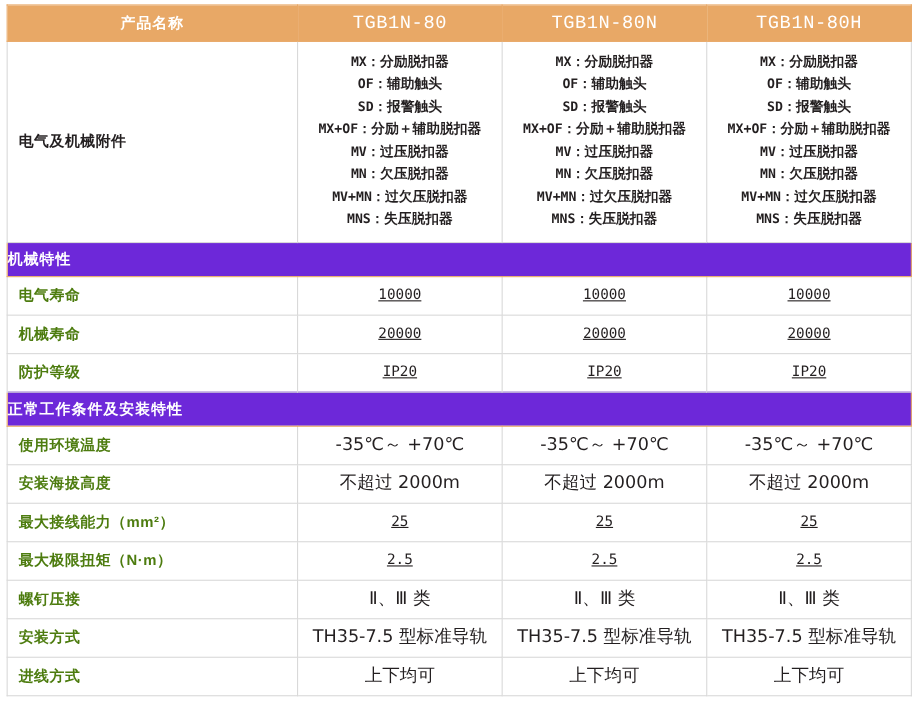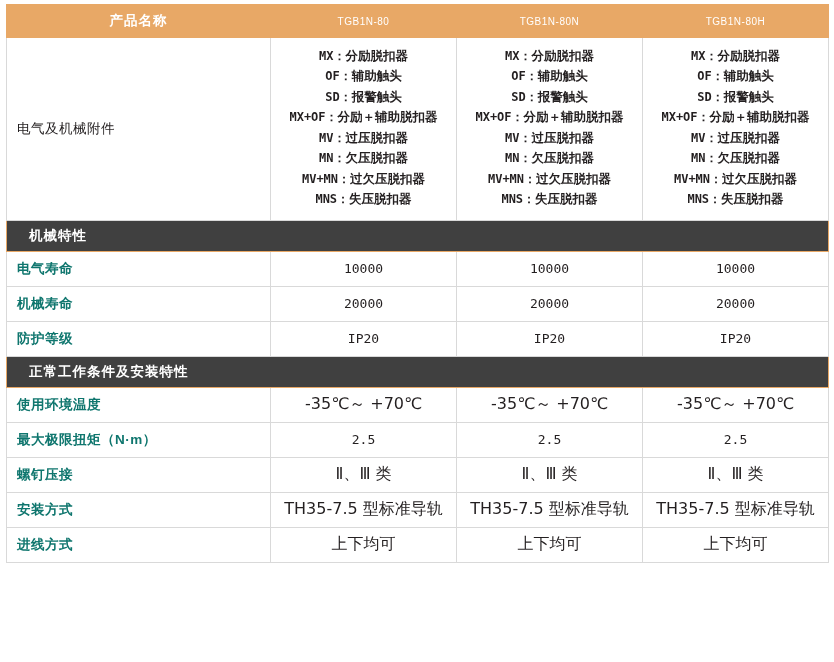--- a/index.html
+++ b/index.html
@@ -37,74 +37,75 @@
   tr.header-row td {
     background: #e8a866;
     color: #ffffff;
     font-weight: bold;
     text-align: center;
     height: 30px;
     border: 1px solid #e8a866;
     letter-spacing: 1px;
   }
   tr.header-row td.model {
-    font-family: Liberation Sans, sans-serif;
+    font-family: Liberation Mono, monospace;
     font-weight: normal;
-    font-size: 10px;
+    font-size: 17px;
     letter-spacing: 0.5px;
   }
 
   
   tr.band-row td {
-    background: #404040;
+    background: #6d28d9;
     color: #ffffff;
     font-weight: bold;
     height: 28px;
-    padding-left: 22px;
+    padding-left: 0;
     border: 1px solid #e8a866;
     letter-spacing: 1px;
   }
 
   
   td.label {
     padding-left: 10px;
     height: 32px;
     font-weight: bold;
-    color: #0f766e;
+    color: #4d7c0f;
     letter-spacing: 0.5px;
   }
 
   
   td.value {
     text-align: center;
     height: 32px;
     font-family: "DejaVu Sans", sans-serif;
     font-size: 16px;
   }
   td.value.num {
     font-family: "DejaVu Sans Mono", monospace;
     font-size: 13px;
+    text-decoration: underline;
   }
 
   
   td.acc {
     text-align: center;
     padding: 8px 4px 10px 4px;
     line-height: 1.62;
     font-size: 12.5px;
     font-weight: bold;
   }
   td.acc .line { white-space: nowrap; }
   td.acc .line .k {
     font-family: "DejaVu Sans Mono", monospace;
     font-size: 12px;
   }
   td.acc-label {
     padding-left: 10px;
-    font-weight: normal;
+    font-weight: bold;
     letter-spacing: 0.5px;
   }
 </style>
 </head>
 <body>
 
 <div class="sheet">
   <table class="spec">
     <colgroup>
       <col class="c-label">
@@ -182,20 +183,32 @@
         <td colspan="4">正常工作条件及安装特性</td>
       </tr>
 
       <tr>
         <td class="label">使用环境温度</td>
         <td class="value">-35℃～ +70℃</td>
         <td class="value">-35℃～ +70℃</td>
         <td class="value">-35℃～ +70℃</td>
       </tr>
       <tr>
+        <td class="label">安装海拔高度</td>
+        <td class="value">不超过 2000m</td>
+        <td class="value">不超过 2000m</td>
+        <td class="value">不超过 2000m</td>
+      </tr>
+      <tr>
+        <td class="label">最大接线能力（mm²）</td>
+        <td class="value num">25</td>
+        <td class="value num">25</td>
+        <td class="value num">25</td>
+      </tr>
+      <tr>
         <td class="label">最大极限扭矩（N·m）</td>
         <td class="value num">2.5</td>
         <td class="value num">2.5</td>
         <td class="value num">2.5</td>
       </tr>
       <tr>
         <td class="label">螺钉压接</td>
         <td class="value">Ⅱ、Ⅲ 类</td>
         <td class="value">Ⅱ、Ⅲ 类</td>
         <td class="value">Ⅱ、Ⅲ 类</td>

